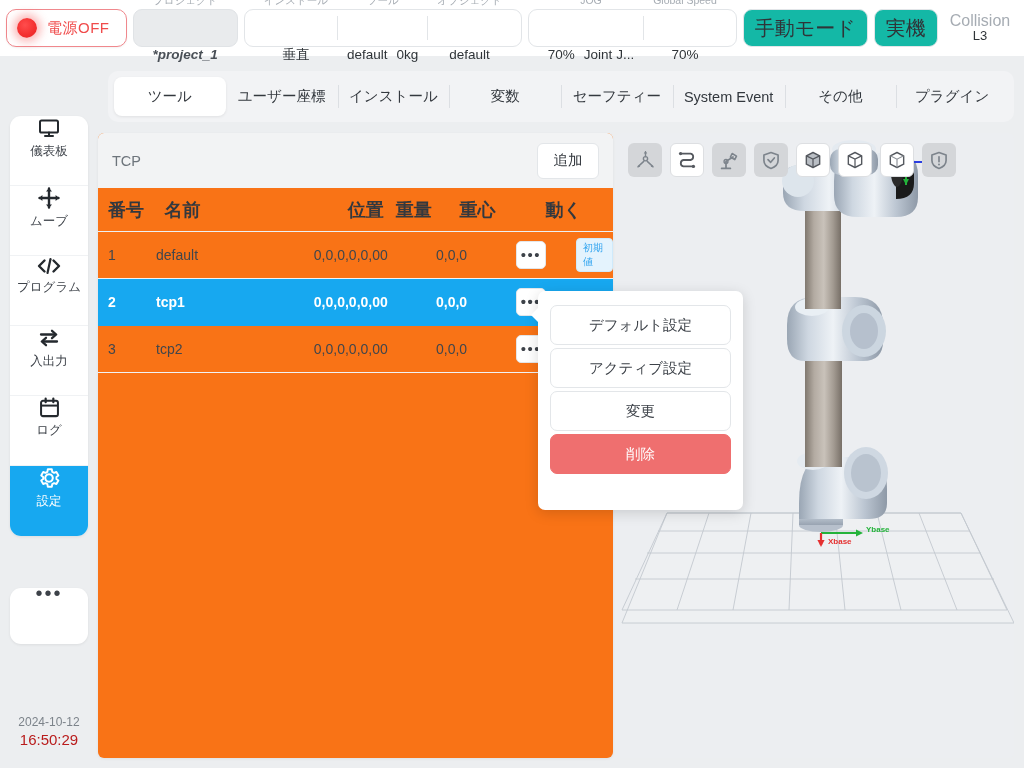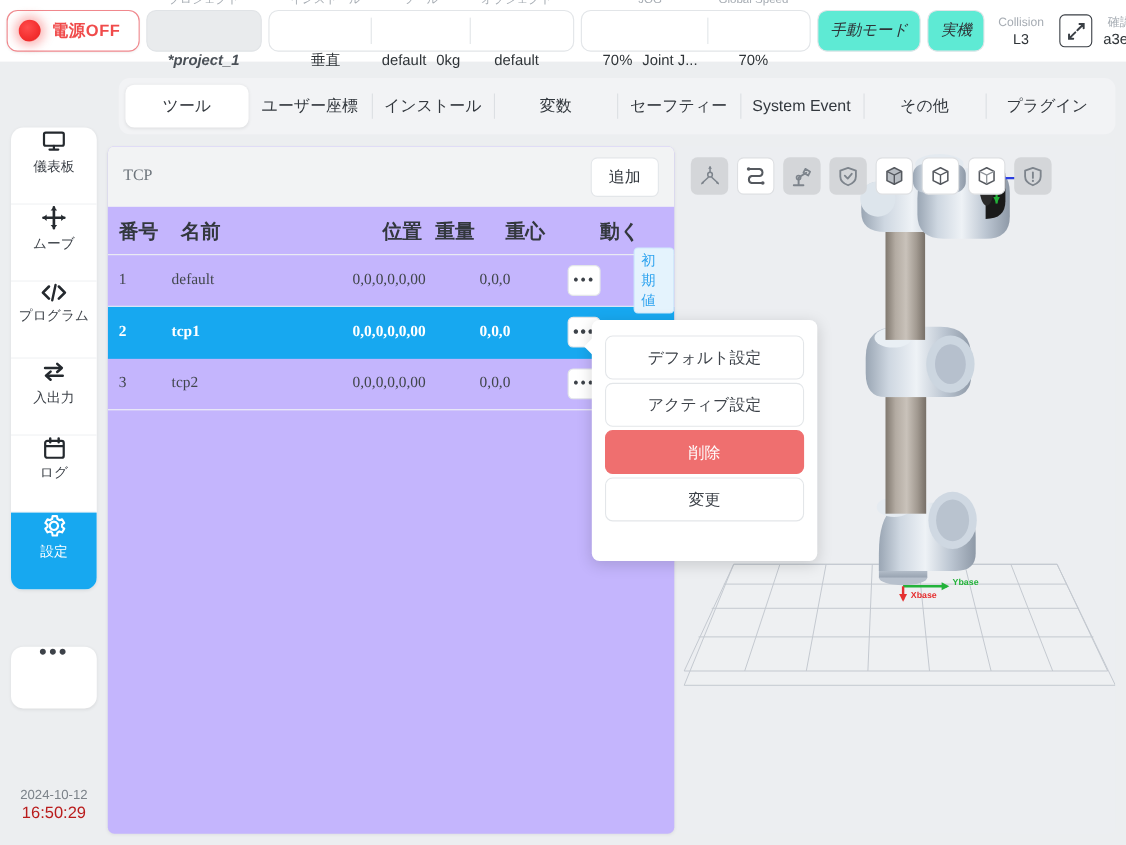--- a/index.html
+++ b/index.html
@@ -22,41 +22,41 @@
     border: 1.4px solid #f0888d; border-radius: 10px;
     height: 38px; padding: 0 16px 0 10px; background: #fff;
     box-shadow: 0 1px 2px rgba(0,0,0,.05);
   }
   .power-dot {
     width: 20px; height: 20px; border-radius: 50%;
     background: radial-gradient(circle at 40% 35%, #ff4d4d 0%, #f43030 55%, #ef2b2b 70%, rgba(244,60,60,.25) 78%, rgba(244,60,60,0) 100%);
     box-shadow: 0 0 9px 4px rgba(244,60,60,.35);
     flex: none;
   }
-  .power-label { color: #f04b4b; font-size: 15px; font-weight: 700; letter-spacing: .5px; white-space: nowrap; }
+  .power-label { color: #f04b4b; font-size: 15px; font-weight: 400; letter-spacing: .5px; white-space: nowrap; }
 
   .chip {
     height: 38px; border: 1.2px solid #e2e5e8; border-radius: 9px;
     display: flex; align-items: center; background: #fff; padding: 0 10px;
   }
   .chip.grey { background: #e9ebed; border-color: #e0e3e6; }
   .field { display: flex; flex-direction: column; align-items: center; justify-content: center; padding: 0 9px; }
   .field .k { font-size: 10.5px; color: #a6acb3; line-height: 13px; white-space: nowrap; }
   .field .v { font-size: 13.5px; color: #2f3438; line-height: 15px; white-space: nowrap; font-weight: 500; margin-top: 40px; }
   .field .v.ital { font-style: italic; font-weight: 600; color: #4a5057; }
   .vdiv { width: 1px; height: 24px; background: #e2e5e8; }
   .inline-vals { display: flex; align-items: baseline; gap: 9px; justify-content: center; }
 
   .btn-plain {
     height: 38px; border: 1.2px solid #e2e5e8; border-radius: 9px;
-    background: #5eead4; display: flex; align-items: center; padding: 0 11px;
-    font-size: 14px; color: #2f3438; white-space: nowrap; font-style: italic;
+    background: #14b8a6; display: flex; align-items: center; padding: 0 11px;
+    font-size: 20px; color: #2f3438; white-space: nowrap;
   }
   .collision { display: flex; flex-direction: column; align-items: center; padding: 0 6px; }
-  .collision .k { font-size: 11px; color: #a6acb3; line-height: 14px; }
+  .collision .k { font-size: 16px; color: #a6acb3; line-height: 14px; }
   .collision .v { font-size: 13px; color: #2f3438; line-height: 15px; }
   .expand-icon {
     width: 30px; height: 30px; border: 1.8px solid #3a3f45; border-radius: 5px;
     display: flex; align-items: center; justify-content: center; flex: none; margin: 0 2px;
   }
   .confirm { display: flex; flex-direction: column; align-items: center; padding: 0 2px; }
   .confirm .k { font-size: 11px; color: #a6acb3; line-height: 14px; }
   .confirm .v { font-size: 13.5px; color: #2f3438; line-height: 15px; }
 
   
@@ -99,23 +99,22 @@
   }
   .tab + .tab::before {
     content: ""; position: absolute; left: 0; top: 8px; width: 1px; height: 23px; background: #dcdfe3;
   }
   .tab.active { background: #fff; box-shadow: 0 1px 3px rgba(0,0,0,.08); }
   .tab.active::before, .tab.active + .tab::before { background: transparent; }
 
   
   .panel {
     position: absolute; left: 98px; top: 133px; width: 515px; height: 625px;
-    background: #c4b5fd; border-radius: 6px; box-shadow: 0 1px 3px rgba(0,0,0,.06);
+    background: #f97316; border-radius: 6px; box-shadow: 0 1px 3px rgba(0,0,0,.06);
     overflow: hidden;
-    font-family: Liberation Serif, serif;
   }
   .panel-head {
     height: 55px; background: #f2f3f4; display: flex; align-items: center;
     padding: 0 14px; justify-content: space-between;
   }
   .panel-title { font-size: 14.5px; color: #6d747b; }
   .add-btn {
     height: 36px; min-width: 62px; background: #fff; border: 1px solid #e3e6e9;
     border-radius: 6px; display: flex; align-items: center; justify-content: center;
     font-size: 14.5px; color: #33383e;
@@ -132,21 +131,21 @@
   .c-cog  { width: 80px; }
   .c-act  { width: 60px; display: flex; align-items: center; }
   .c-tag  { flex: 1; display: flex; align-items: center; }
   .dots-btn {
     width: 30px; height: 28px; background: #fff; border: 1px solid #e3e6e9; border-radius: 5px;
     display: flex; align-items: center; justify-content: center;
     color: #3d4249; font-size: 15px; letter-spacing: 1.5px; line-height: 8px;
   }
   .tag-init {
     background: #e4f3fd; color: #2ea3ef; border: 1px solid #cfeafb;
-    border-radius: 4px; font-size: 13px; padding: 2px 6px; font-weight: 400;
+    border-radius: 4px; font-size: 10px; padding: 2px 6px; font-weight: 400;
   }
 
   
   .ctxmenu {
     position: absolute; left: 538px; top: 291px; width: 205px; height: 219px;
     background: #fff; border-radius: 7px; box-shadow: 0 3px 14px rgba(0,0,0,.15);
     padding: 14px 12px; display: flex; flex-direction: column; gap: 3px; z-index: 30;
   }
   .ctxmenu::before {
     content: ""; position: absolute; left: -7px; top: 16px;
@@ -372,22 +371,22 @@
       <div class="c-act">
           <div class="dots-btn">•••</div>
         </div>
       <div class="c-tag"></div>
     </div>
   </div>
 
   <div class="ctxmenu">
     <div class="mi">デフォルト設定</div>
     <div class="mi">アクティブ設定</div>
+    <div class="mi">変更</div>
     <div class="mi danger">削除</div>
-    <div class="mi">変更</div>
   </div>
 
   <div class="viewer">
 
     <svg class="stage" viewBox="0 0 398 625">
       <defs>
         <linearGradient id="gJoint" x1="0" y1="0" x2="1" y2="0">
           <stop offset="0%" stop-color="#9aa6b4"></stop>
           <stop offset="22%" stop-color="#ced7e1"></stop>
           <stop offset="48%" stop-color="#eef2f6"></stop>

